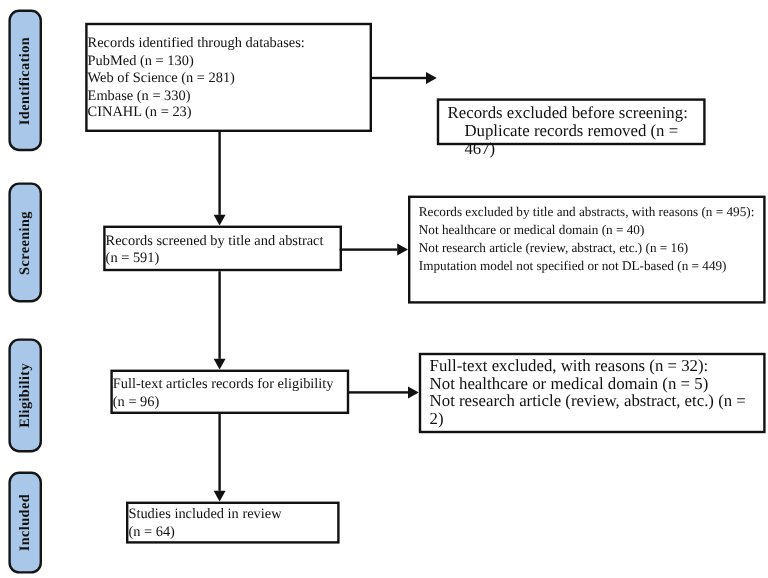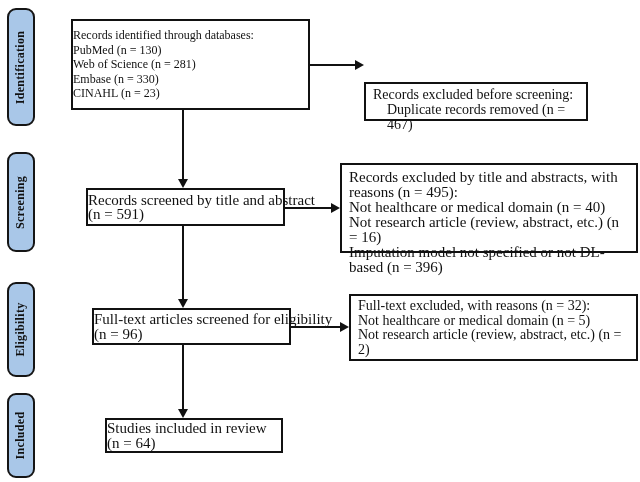--- a/index.html
+++ b/index.html
@@ -41,40 +41,40 @@
   #stage-screening      { top: 152px; height: 100px; }
   #stage-eligibility    { top: 282px; height: 95px;  }
   #stage-included       { top: 393px; height: 85px;  }
 
   
   .box {
     position: absolute;
     box-sizing: border-box;
     background: #ffffff;
     border: 2px solid #111111;
-    font-size: 15px;
+    font-size: 12px;
     line-height: 14.5px;
   }
   .box.center {
     display: flex;
     flex-direction: column;
     justify-content: center;
     text-align: left;
   }
   .box.center div { white-space: nowrap; }
   .box.left { text-align: left; }
 
   #box-identified { left: 71px;  top: 19px;  width: 239px; height: 91px; font-size: 12px; }
   #box-screened   { left: 86px;  top: 188px; width: 199px; height: 38px; }
   #box-fulltext   { left: 92px;  top: 308px; width: 199px; height: 37px; }
   #box-included   { left: 105px; top: 418px; width: 178px; height: 35px; }
 
   #box-excl-dup    { left: 364px; top: 46px;  width: 224px; height: 39px; padding: 3px 7px; font-size: 14px; line-height: 15px; margin-top: 36px; }
   #box-excl-dup .excl-item { margin-left: 14px; }
-  #box-excl-screen { left: 340px; top: 163px; width: 298px; height: 90px; padding: 5px 7px; font-size: 15px; line-height: 15px; }
+  #box-excl-screen { left: 340px; top: 163px; width: 298px; height: 90px; padding: 5px 7px; font-size: 11px; line-height: 15px; }
   #box-excl-full   { left: 349px; top: 294px; width: 289px; height: 67px; padding: 3px 7px; font-size: 14px; line-height: 14.5px; }
 
   
   .vline {
     position: absolute;
     width: 2px;
     background: #111111;
   }
   .varrow {
     position: absolute;
@@ -134,39 +134,39 @@
     <div>Embase (n = 330)</div>
     <div>CINAHL (n = 23)</div>
   </div>
 
   <div class="box center" id="box-screened">
     <div>Records screened by title and abstract</div>
     <div>(n = 591)</div>
   </div>
 
   <div class="box center" id="box-fulltext">
-    <div>Full-text articles screened for eligibility</div>
+    <div>Full-text articles records for eligibility</div>
     <div>(n = 96)</div>
   </div>
 
   <div class="box center" id="box-included">
     <div>Studies included in review</div>
     <div>(n = 64)</div>
   </div>
 
   <div class="box left" id="box-excl-dup">
     <div class="excl-title">Records excluded before screening:</div>
     <div class="excl-item">Duplicate records removed (n = 467)</div>
   </div>
 
   <div class="box left" id="box-excl-screen">
     <div class="excl-title">Records excluded by title and abstracts, with reasons (n = 495):</div>
     <div class="excl-item">Not healthcare or medical domain (n = 40)</div>
     <div class="excl-item">Not research article (review, abstract, etc.) (n = 16)</div>
-    <div class="excl-item">Imputation model not specified or not DL-based (n = 396)</div>
+    <div class="excl-item">Imputation model not specified or not DL-based (n = 449)</div>
   </div>
 
   <div class="box left" id="box-excl-full">
     <div class="excl-title">Full-text excluded, with reasons (n = 32):</div>
     <div class="excl-item">Not healthcare or medical domain (n = 5)</div>
     <div class="excl-item">Not research article (review, abstract, etc.) (n = 2)</div>
   </div>
 
   <div class="vline" id="v1-line"></div>
   <div class="varrow" id="v1-head"></div>

